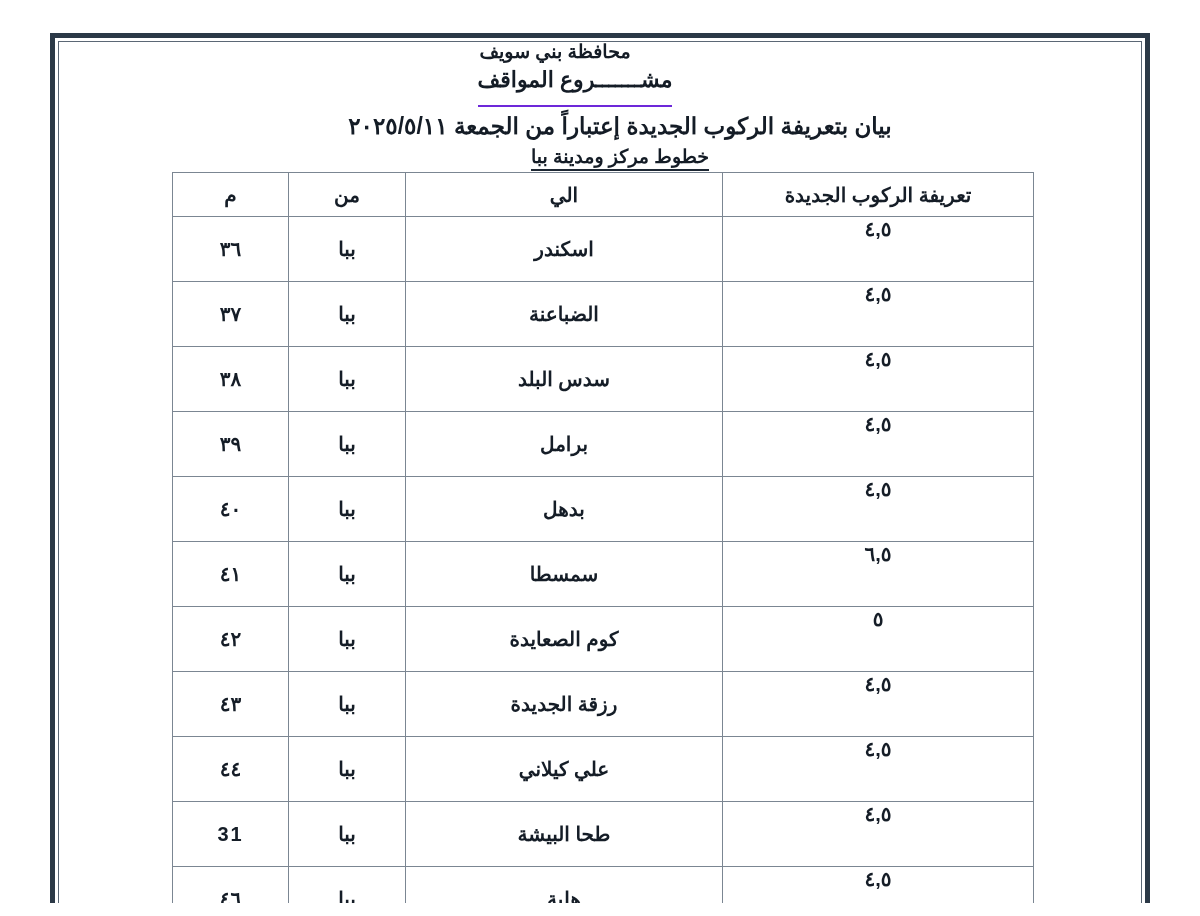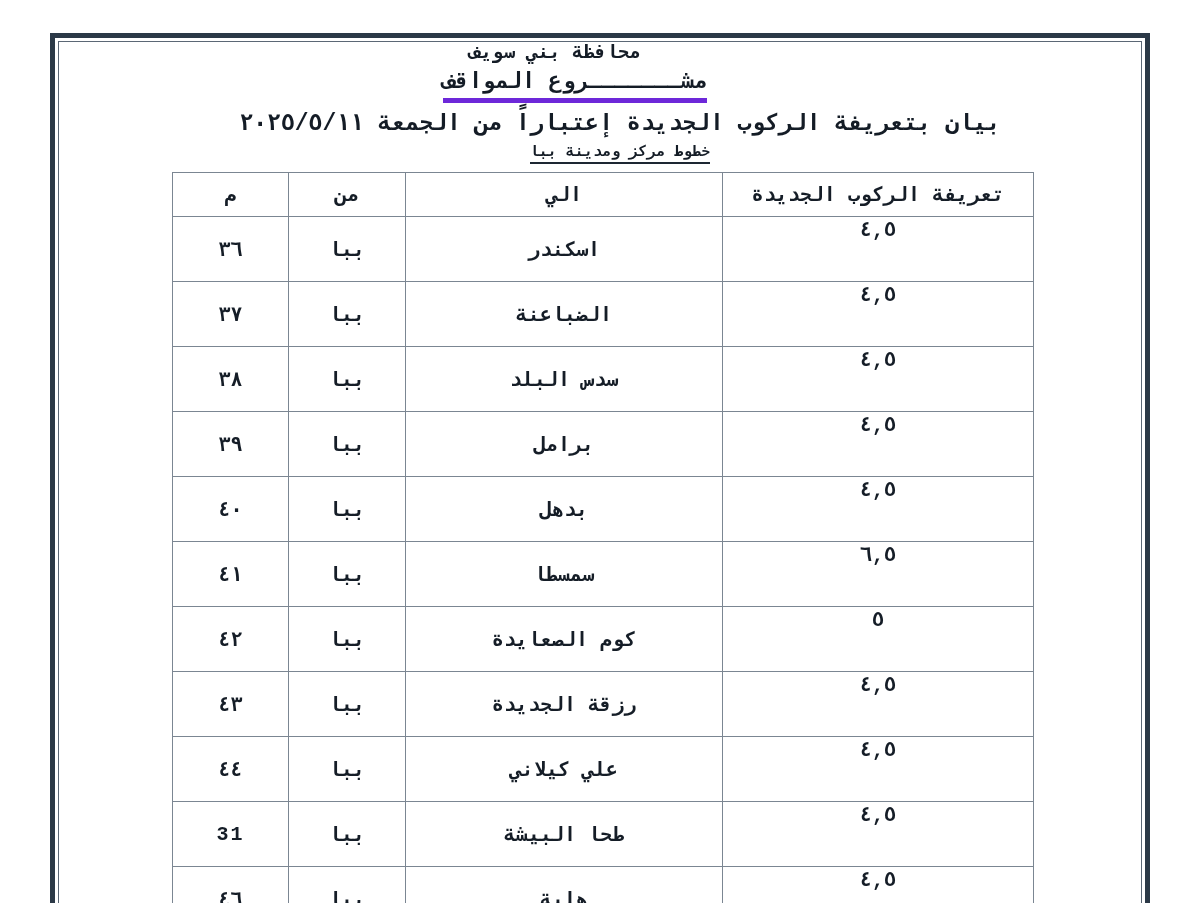--- a/index.html
+++ b/index.html
@@ -7,21 +7,21 @@
     padding: 0;
     background: #ffffff;
   }
 
   .page {
     position: relative;
     width: 1200px;
     height: 903px;
     background: #ffffff;
     overflow: hidden;
-    font-family: Liberation Mono, monospace;
+    font-family: Liberation Sans, sans-serif;
   }
 
   
   .scan-frame {
     position: absolute;
     left: 50px;
     top: 33px;
     width: 1100px;
     height: 900px;
     border: 5px solid #2b3947;
@@ -57,35 +57,35 @@
   }
 
   .hdr-line-2 {
     font-size: 22px;
     font-weight: bold;
     margin-right: 120px;
     margin-bottom: 6px;
     display: block;
   }
   .hdr-line-2 .u {
-    border-bottom: 5px solid #6d28d9;
-    padding-bottom: 3px;
+    border-bottom: 2px solid #6d28d9;
+    padding-bottom: 12px;
     display: inline-block;
   }
 
   .hdr-line-3 {
     font-size: 23px;
     font-weight: bold;
     margin-right: 30px;
     margin-bottom: 5px;
     white-space: nowrap;
   }
 
   .hdr-line-4 {
-    font-size: 15px;
+    font-size: 19px;
     font-weight: bold;
     margin-right: 30px;
   }
   .hdr-line-4 .u {
     border-bottom: 2px solid #1d2733;
     padding-bottom: 1px;
     display: inline-block;
   }
 
   

